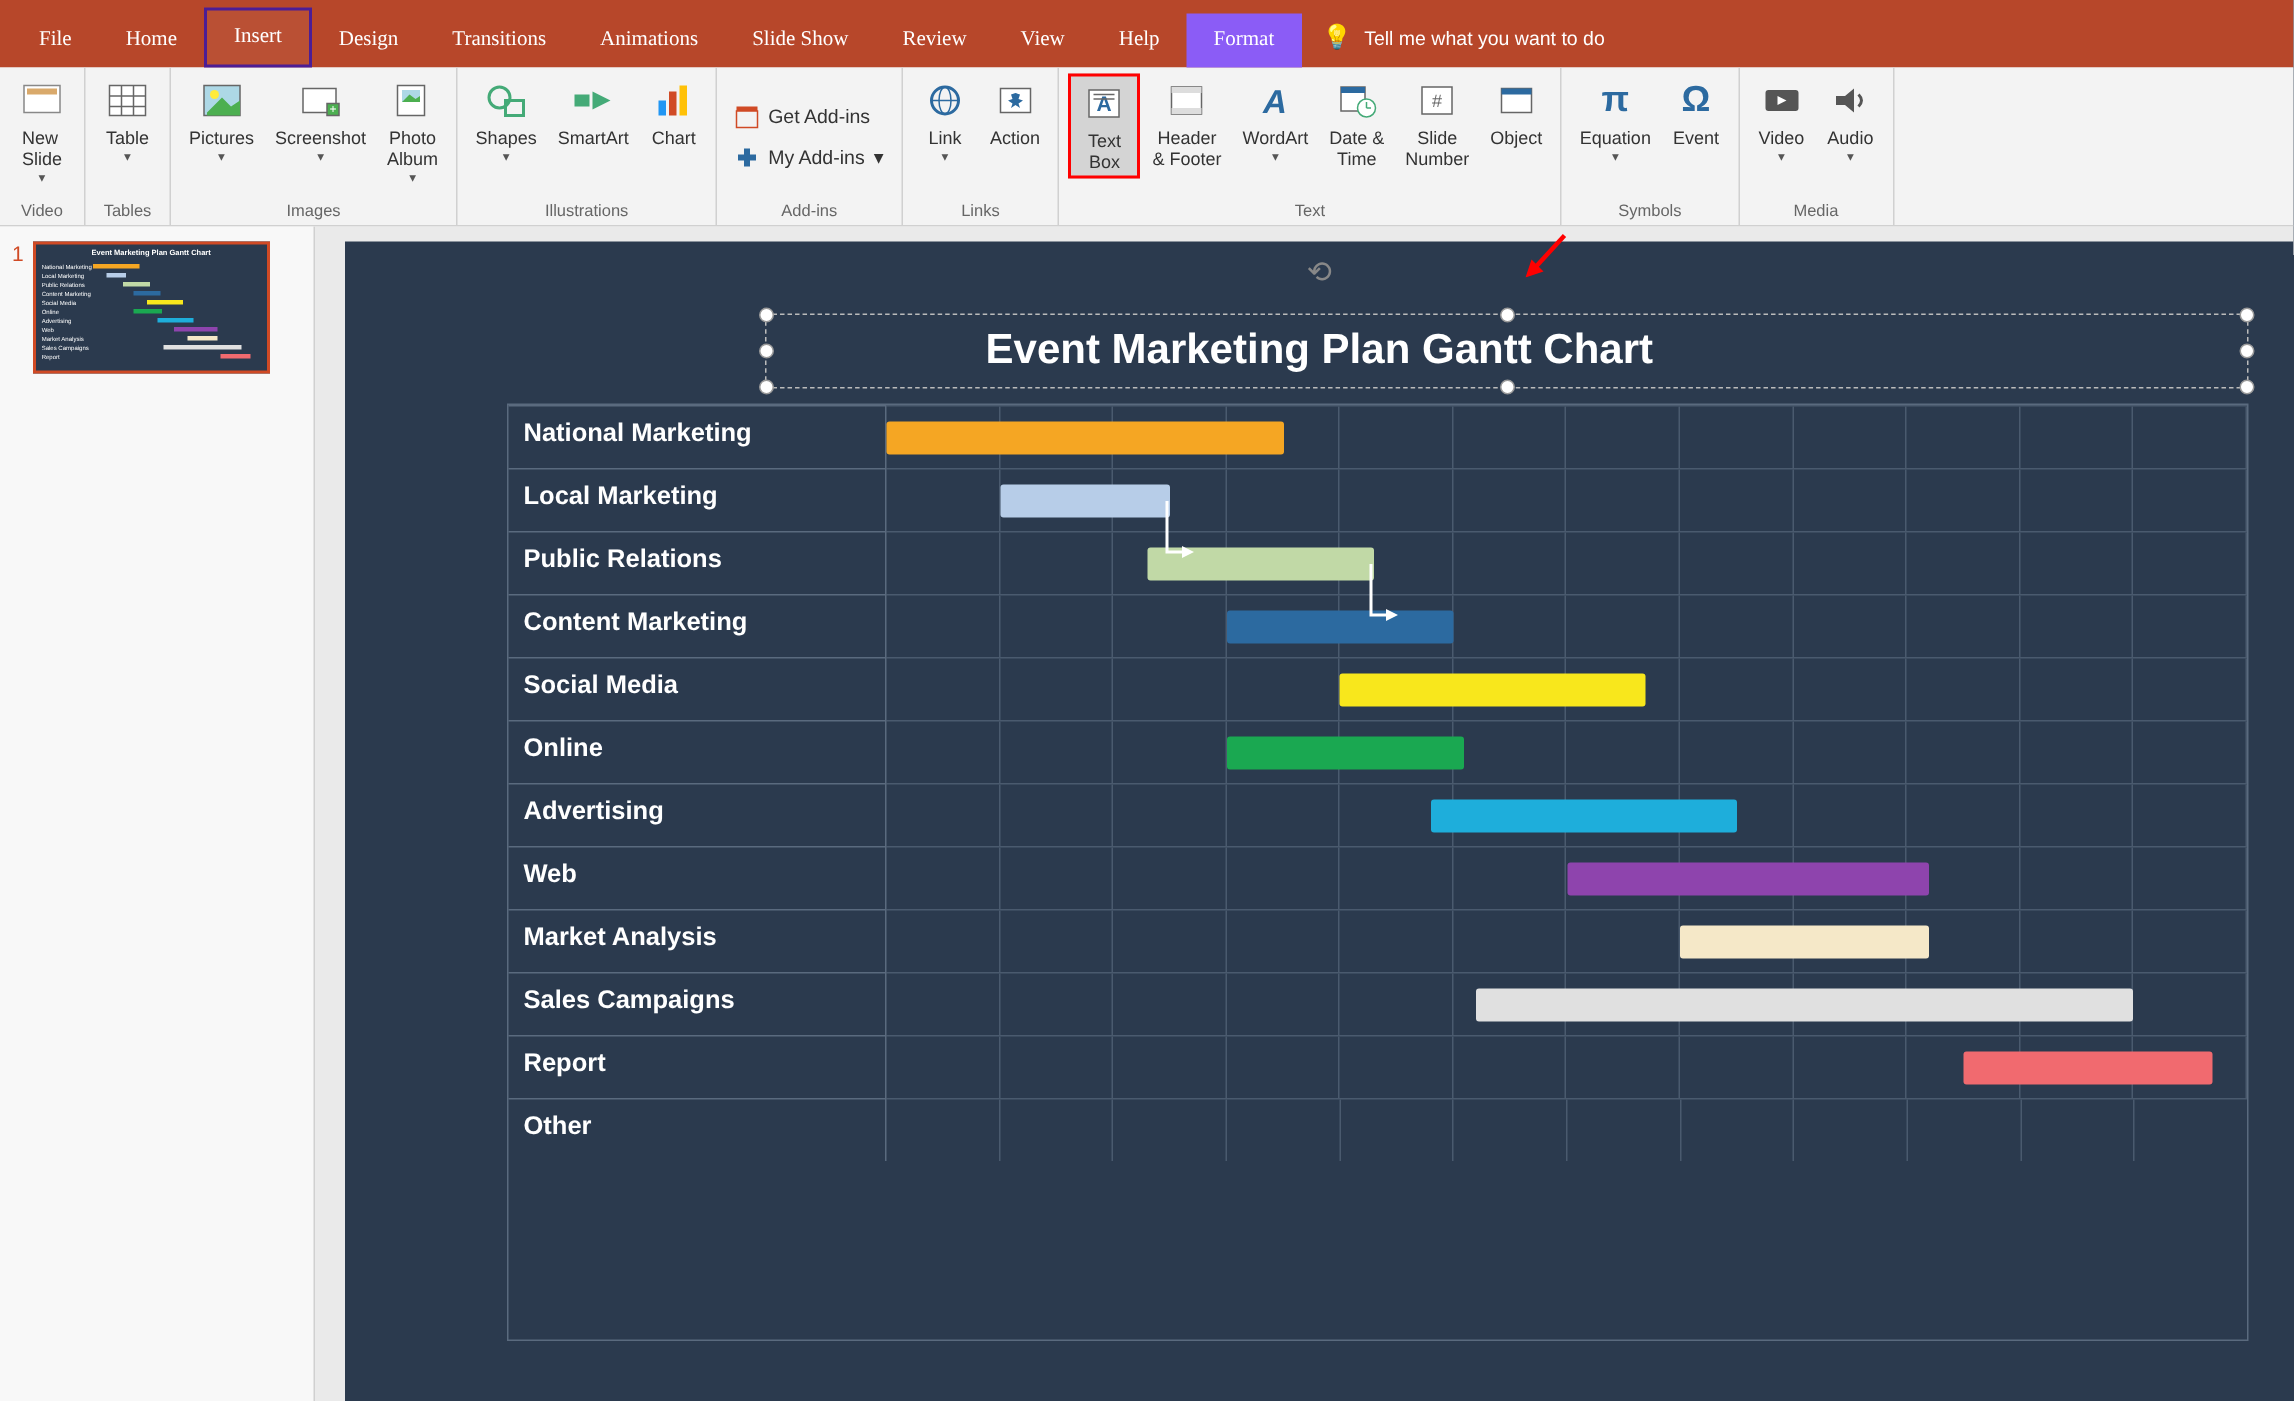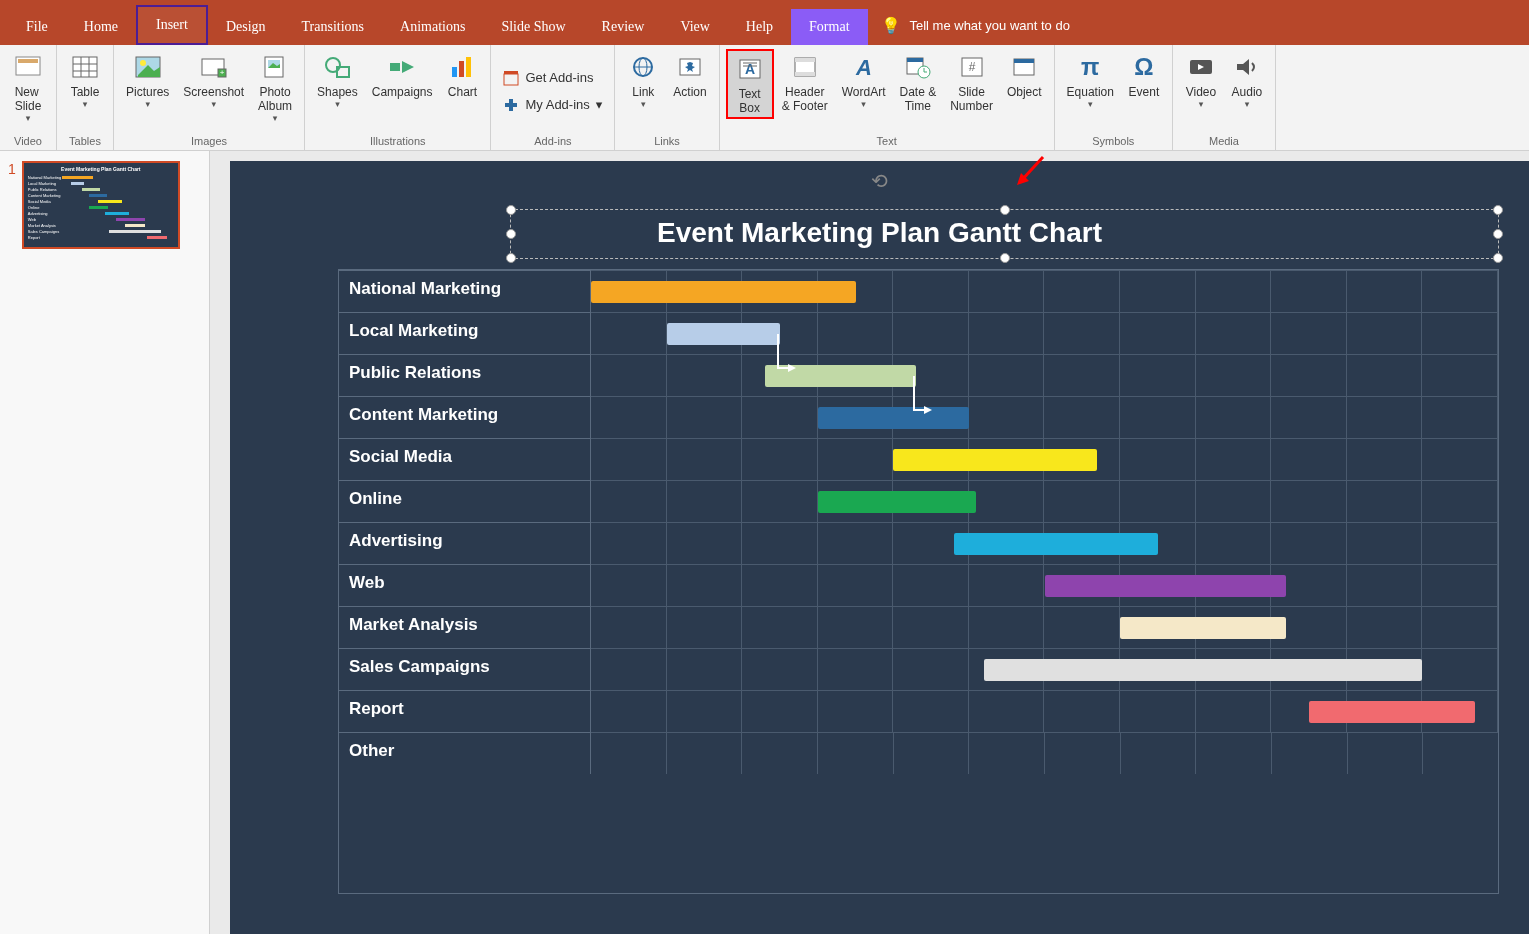--- a/index.html
+++ b/index.html
@@ -319,21 +319,21 @@
         <span>Shapes</span>
         <span class="dropdown-arrow">▾</span>
       </div>
       <div class="ribbon-btn">
         <div class="icon-box">
             <svg width="28" height="24">
               <rect x="2" y="8" width="10" height="8" fill="#4a7"></rect>
               <polygon points="14,6 26,12 14,18" fill="#4a7"></polygon>
             </svg>
           </div>
-        <span>Campaigns</span>
+        <span>SmartArt</span>
       </div>
       <div class="ribbon-btn">
         <div class="icon-box">
             <svg width="28" height="24">
               <rect x="4" y="12" width="5" height="10" fill="#2196f3"></rect>
               <rect x="11" y="6" width="5" height="16" fill="#d04a25"></rect>
               <rect x="18" y="2" width="5" height="20" fill="#ffc107"></rect>
             </svg>
           </div>
         <span>Chart</span>

